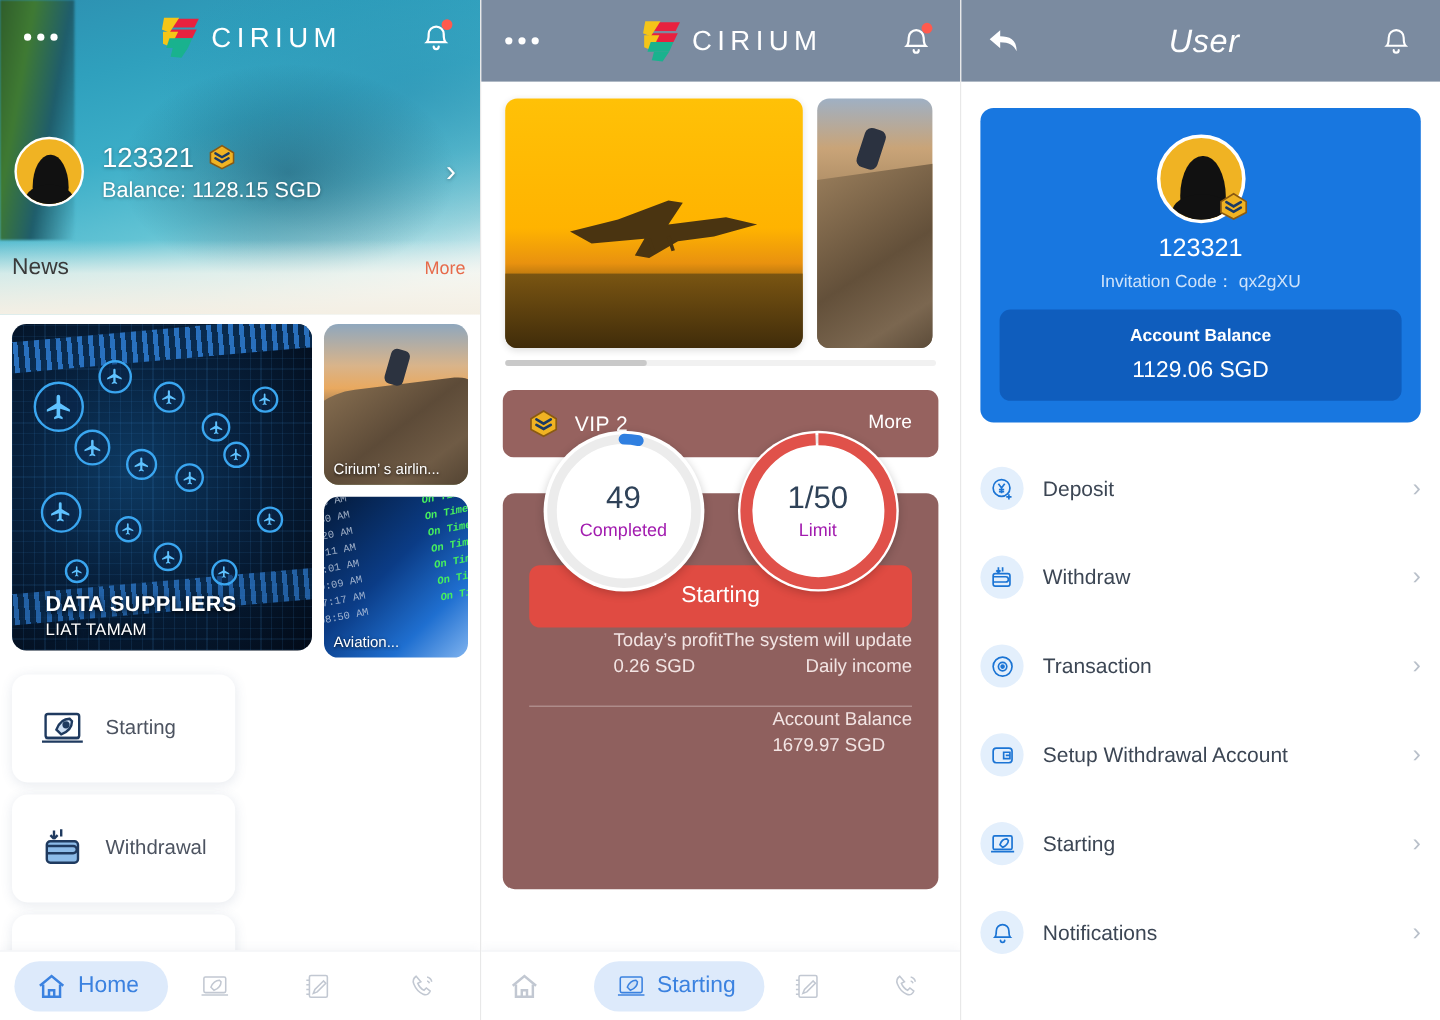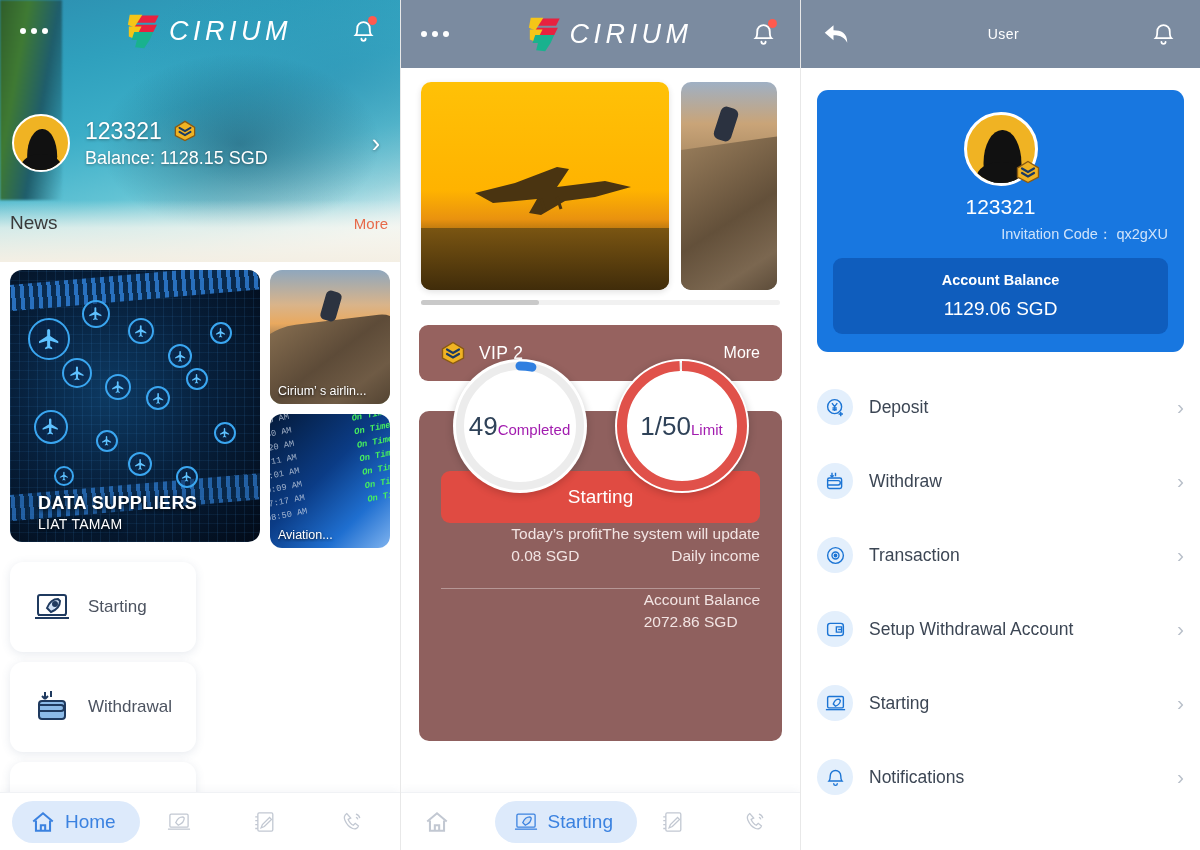--- a/index.html
+++ b/index.html
@@ -23,24 +23,24 @@
     position: absolute; top:0; left:0; right:0;
     background: transparent; height: 62px;
   }
   .dots { display:flex; gap:5px; width: 52px; }
   .dots i { width:6px; height:6px; border-radius:50%; background:#fff; display:block; }
   .bell { margin-left: auto; width:34px; height:34px; position: relative; display:flex; align-items:center; justify-content:center;}
   .bell svg { width: 25px; height: 25px; }
   .bell .dot { position:absolute; top:2px; right:3px; width:9px;height:9px;border-radius:50%;background:#ff5a4e; }
   .logo-wrap { flex: 1; display:flex; align-items:center; justify-content:center; gap:3px; }
   .logo-mark { width: 40px; height: 38px; }
-  .logo-text { color:#fff; font-size:27px; letter-spacing:4.5px; font-weight:400;font-style:italic; }
+  .logo-text { color:#fff; font-size:23px; letter-spacing:4.5px; font-weight:400; }
   .back-arrow { width: 40px; display:flex; align-items:center; }
   .back-arrow svg { width:30px;height:30px; }
-  .topbar-title { flex:1; text-align:center; color:#fff; font-size:14px; letter-spacing:0.5px;}
+  .topbar-title { flex:1; text-align:center; color:#fff; font-size:27px; letter-spacing:0.5px;font-style:italic;}
 
   
   .hero {
     height: 262px; position: relative;
     background:
       radial-gradient(ellipse 200px 130px at 60% 55%, rgba(10,55,80,0.45), transparent 70%),
       radial-gradient(ellipse 300px 180px at 85% 30%, rgba(40,140,175,0.55), transparent 70%),
       linear-gradient(165deg,#2d8fb0 0%, #2fa0bd 22%, #3badc7 42%, #62c3d4 62%, #9fd8e0 78%, #dfeff2 90%, #f7f4ec 100%);
   }
   .hero::before {
@@ -194,21 +194,21 @@
   .vipbar .vlabel{font-size:17.5px;letter-spacing:.4px;}
   .vipbar .vmore{margin-left:auto;font-size:16px;}
 
   .taskcard{
     margin:30px 18px 0 18px;background:#8f605e;border-radius:10px;
     padding:56px 22px 16px 22px;position:relative;min-height:330px;
   }
   .rings{position:absolute;top:-52px;left:0;right:0;display:flex;justify-content:center;gap:28px;}
   .ring{
     width:134px;height:134px;border-radius:50%;background:#fff;
-    display:flex;flex-direction:row;align-items:center;justify-content:center;
+    display:flex;flex-direction:column;align-items:center;justify-content:center;
     box-shadow:0 2px 8px rgba(0,0,0,.2);position:relative;
   }
   .ring .ringart{position:absolute;inset:0;}
   .ring .num{font-size:26px;color:#2f4258;line-height:1;}
   .ring .cap{font-size:15px;color:#a21caf;margin-top:7px;}
   .startbtn{
     height:52px;background:#e04b42;border-radius:9px;color:#fff;font-size:19px;
     display:flex;align-items:center;justify-content:center;margin-top:4px;
   }
   .statrow{display:flex;justify-content:flex-end;color:#f2e4e3;}
@@ -226,21 +226,21 @@
     margin:0 auto;position:relative;overflow:hidden;
   }
   .pavatar .head{
     position:absolute;left:50%;top:15px;transform:translateX(-46%);
     width:38px;height:56px;background:#111;border-radius:50% 50% 44% 44% / 60% 62% 40% 40%;
   }
   .pavatar .head::after{content:"";position:absolute;left:-7px;bottom:-8px;width:50px;height:32px;background:#111;border-radius:48% 48% 0 0;}
   .pavatar-wrap{position:relative;width:74px;margin:0 auto;}
   .pavatar-badge{position:absolute;right:-2px;bottom:2px;width:24px;height:24px;}
   .pname{color:#fff;font-size:21px;margin-top:9px;}
-  .pinvite{color:#cfe3fa;font-size:14.5px;margin-top:6px;text-align:right;}
+  .pinvite{color:#cfe3fa;font-size:14.5px;margin-top:6px;}
   .pstats{
     margin-top:14px;background:#0f5dbd;border-radius:9px;display:flex;padding:14px 0;
   }
   .pstat{flex:1;text-align:center;position:relative;}
   .pstat + .pstat::before{content:"";position:absolute;left:0;top:4px;bottom:4px;width:1px;background:rgba(255,255,255,.28);}
   .pstat .lb{color:#fff;font-size:14.5px;font-weight:700;}
   .pstat .vl{font-size:19px;margin-top:10px;color:#fff;}
   .pstat .vl.profit{color:#ff6b5e;}
   .uparrow{color:#2ee06a;font-size:17px;margin-left:4px;}
 
@@ -584,34 +584,34 @@
           <span class="num">1/50</span>
           <span class="cap">Limit</span>
         </div>
       </div>
 
       <div class="startbtn">Starting</div>
 
       <div class="statrow">
         <div class="cell">
           <div>Today’s profit</div>
-          <div>0.08 SGD</div>
+          <div>0.26 SGD</div>
         </div>
         <div class="cell r">
           <div>The system will update</div>
           <div>Daily income</div>
         </div>
       </div>
 
       <div class="divider"></div>
 
       <div class="statrow">
         <div class="cell">
           <div>Account Balance</div>
-          <div>2072.86 SGD</div>
+          <div>1679.97 SGD</div>
         </div>
       </div>
     </div>
 
     <div class="botnav">
       <div class="nav-item">
         <svg viewBox="0 0 24 24" fill="none" stroke="currentColor" stroke-width="1.9">
             <path d="M3 11.5 12 4l9 7.5"></path>
             <path d="M5.5 10.5V20h13v-9.5"></path>
             <path d="M10 20v-5h4v5"></path>

